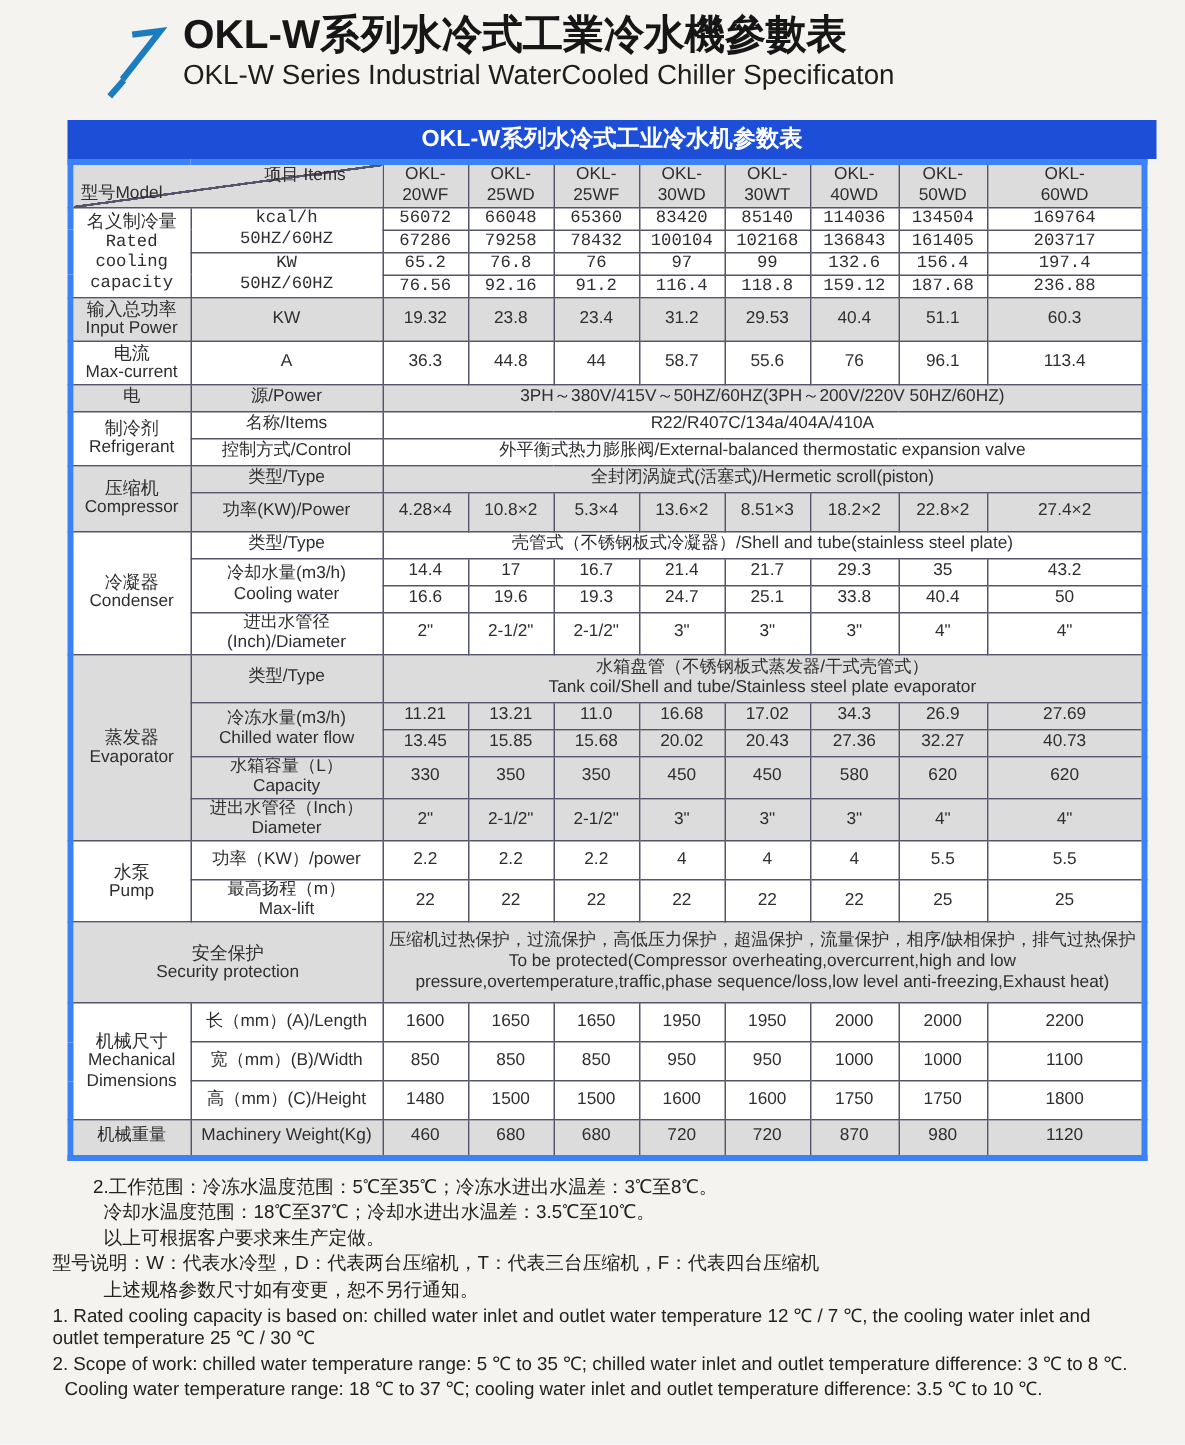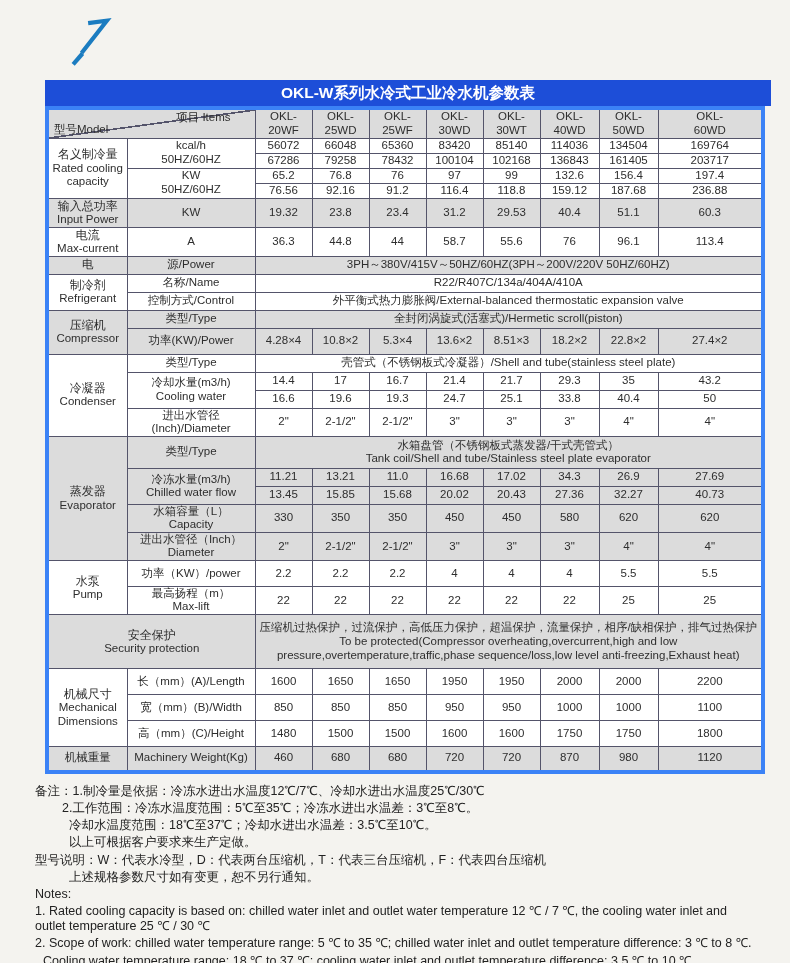--- a/index.html
+++ b/index.html
@@ -65,21 +65,21 @@
   
   td.pb { border-bottom:1px solid #9898a8; }
   td.sub { border-top:1px solid #9898a8; }
 
   td.sec-text { text-align:left; padding:3px 6px; }
   td.sec-text .sec-zh { font-size:11.5px; margin-bottom:1px; }
   td.sec-text .sec-en { font-size:11.5px; }
 
   
   tr.rh30 { height:30px; }
-  tr.rh15 { height:15px; }
+  tr.rh15 { height:15px;font-family:Liberation Mono, monospace; }
   tr.rh29 { height:29px; }
   tr.rh18 { height:18px; }
   tr.rh26 { height:26px; }
   tr.rh32 { height:32px; }
   tr.rh54 { height:54px; }
   tr.rh25 { height:25px;border-radius:11px; }
 
   
   .notes { margin:10px 30px 0 35px; }
   .note { font-size:12.5px; line-height:1.18; color:#222; margin-bottom:2.5px; }
@@ -90,20 +90,24 @@
 </head>
 <body>
 
 <div class="page">
 
   <header class="doc-header">
     <svg class="logo" viewBox="0 0 50 62" aria-hidden="true">
       <path d="M23 14 L43 11.5 L16 46" fill="none" stroke="#1b7cc0" stroke-width="4.5"></path>
       <path d="M7 58 L17 46.5" fill="none" stroke="#1b7cc0" stroke-width="4.5"></path>
     </svg>
+    <div class="titles">
+      <h1>OKL-W系列水冷式工業冷水機參數表</h1>
+      <h2>OKL-W Series Industrial WaterCooled Chiller Specificaton</h2>
+    </div>
   </header>
 
   <section class="table-wrap">
     <div class="banner">OKL-W系列水冷式工业冷水机参数表</div>
 
     <table class="spec">
       <colgroup>
         <col style="width:80px">
           <col style="width:128px">
         <col style="width:57px">
@@ -245,21 +249,21 @@
         <td class="sup-zh g">电</td>
         <td class="item sup-item g">源/Power</td>
         <td class="wide g" colspan="8">3PH～380V/415V～50HZ/60HZ(3PH～200V/220V  50HZ/60HZ)</td>
       </tr>
 
       <tr class="rh18">
         <td class="lbl" rowspan="2">
           <span class="zh">制冷剂</span>
           <span class="en">Refrigerant</span>
         </td>
-        <td class="item">名称/Name</td>
+        <td class="item">名称/Items</td>
         <td class="wide" colspan="8">R22/R407C/134a/404A/410A</td>
       </tr>
       <tr class="rh18">
         <td class="item">控制方式/Control</td>
         <td class="wide" colspan="8">外平衡式热力膨胀阀/External-balanced thermostatic expansion valve</td>
       </tr>
 
       <tr class="rh18">
         <td class="lbl g" rowspan="2">
           <span class="zh">压缩机</span>
@@ -480,26 +484,24 @@
             <td class="val g">720</td>
             <td class="val g">870</td>
             <td class="val g">980</td>
             <td class="val g">1120</td>
           </tr>
     </tbody>
       </table>
   </section>
 
   <section class="notes">
-    <div class="note i0">备注：1.制冷量是依据：冷冻水进出水温度12℃/7℃、冷却水进出水温度25℃/30℃</div>
     <div class="note i1">2.工作范围：冷冻水温度范围：5℃至35℃；冷冻水进出水温差：3℃至8℃。</div>
     <div class="note i2">冷却水温度范围：18℃至37℃；冷却水进出水温差：3.5℃至10℃。</div>
     <div class="note i2">以上可根据客户要求来生产定做。</div>
     <div class="note i0">型号说明：W：代表水冷型，D：代表两台压缩机，T：代表三台压缩机，F：代表四台压缩机</div>
     <div class="note i2">上述规格参数尺寸如有变更，恕不另行通知。</div>
-    <div class="note i0">Notes:</div>
     <div class="note i0">1. Rated cooling capacity is based on: chilled water inlet and outlet water temperature 12 ℃ / 7 ℃, the cooling water inlet and outlet temperature 25 ℃ / 30 ℃</div>
     <div class="note i0">2. Scope of work: chilled water temperature range: 5 ℃ to 35 ℃; chilled water inlet and outlet temperature difference: 3 ℃ to 8 ℃.</div>
     <div class="note ie1">Cooling water temperature range: 18 ℃ to 37 ℃; cooling water inlet and outlet temperature difference: 3.5 ℃ to 10 ℃.</div>
 
   </section>
 
 </div>
 
 </body></html>

